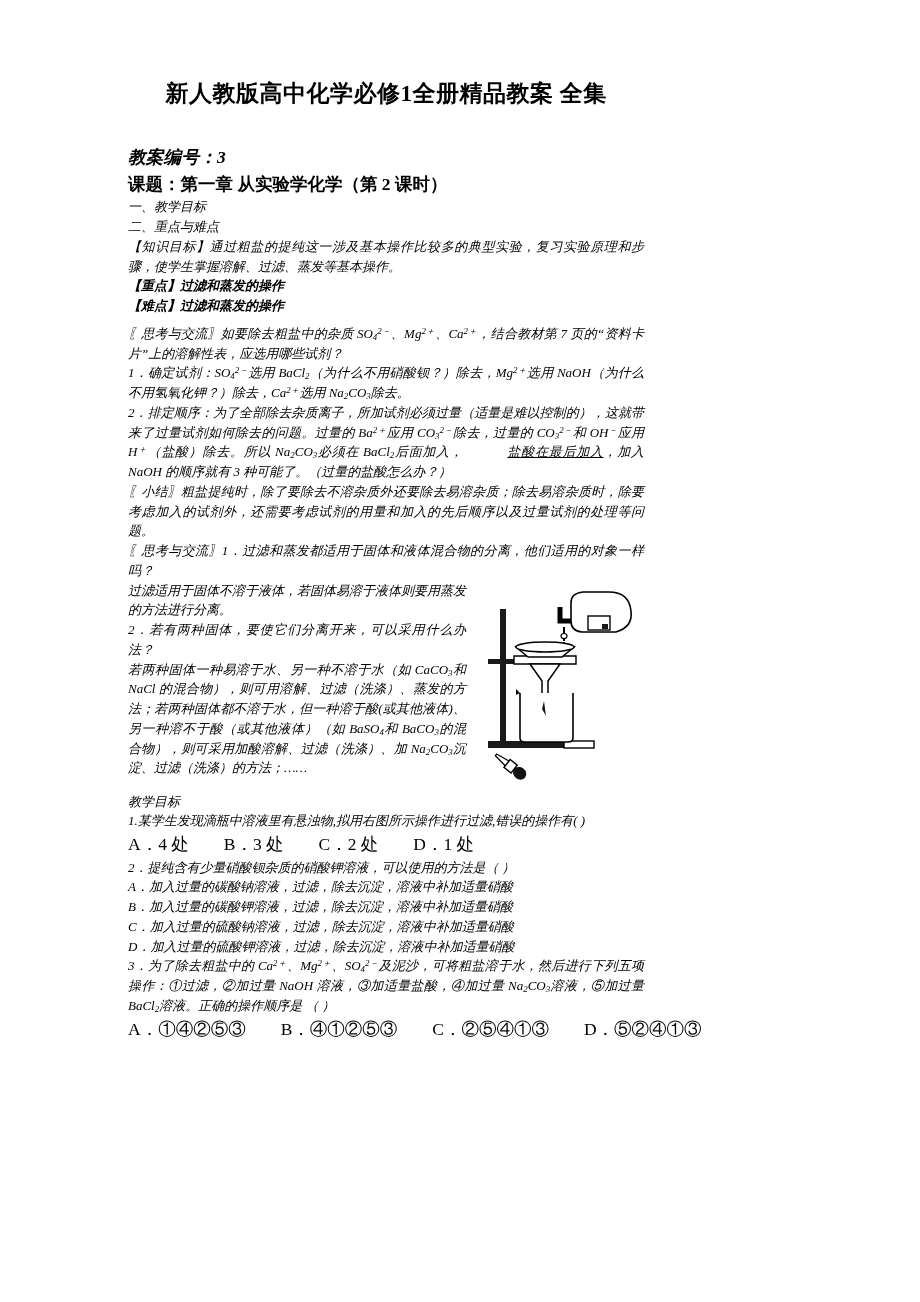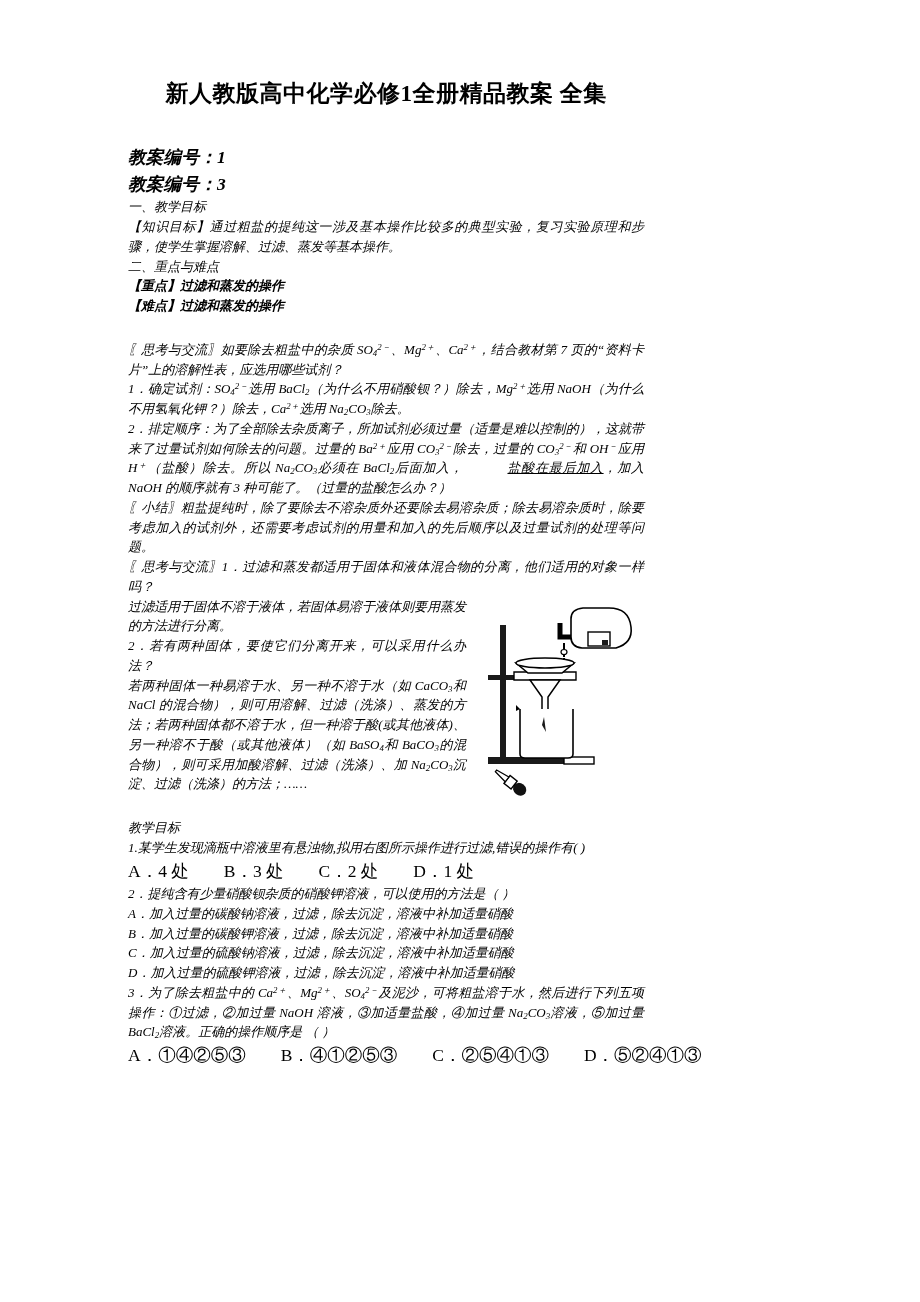--- a/index.html
+++ b/index.html
@@ -42,21 +42,21 @@
     line-height: 1.52;
   }
   .para {
     font-size: 13px;
     line-height: 1.52;
     text-align: justify;
     margin: 0;
     font-style: italic;
   }
   .para.bold { font-weight: bold; }
-  .gap-block { margin-top: 24px; }
+  .gap-block { margin-top: 8px; }
   .u { text-decoration: underline; margin-left: 44px; }
   sub, sup {
     font-size: 68%;
     line-height: 0;
   }
   sub { vertical-align: -0.25em; }
   sup { vertical-align: 0.42em; }
   .wrap-figure {
     float: right;
     width: 168px;
@@ -77,27 +77,27 @@
   }
   .clearfix::after { content: ""; display: block; clear: both; }
 </style>
 </head>
 <body>
 
 <div class="page">
 
   <div class="doc-title">新人教版高中化学必修1全册精品教案  全集</div>
 
-  <div class="meta-line">教案编号：1</div>
   <div class="meta-line">教案编号：3</div>
+  <div class="subject-line">课题：第一章  从实验学化学（第 2 课时）</div>
 
   <div class="para">一、教学目标</div>
+  <div class="para">二、重点与难点</div>
+
   <div class="para">【知识目标】通过粗盐的提纯这一涉及基本操作比较多的典型实验，复习实验原理和步骤，使学生掌握溶解、过滤、蒸发等基本操作。</div>
-
-  <div class="para">二、重点与难点</div>
   <div class="para bold">【重点】过滤和蒸发的操作</div>
   <div class="para bold">【难点】过滤和蒸发的操作</div>
 
   <div class="para gap-block"><span>〖思考与交流〗如要除去粗盐中的杂质 SO</span><sub>4</sub><sup>2－</sup>、Mg<sup>2＋</sup>、Ca<sup>2＋</sup><span>，结合教材第 7 页的“资料卡片”上的溶解性表，应选用哪些试剂？</span></div>
 
   <div class="para"><span>1．确定试剂：</span>SO<sub>4</sub><sup>2－</sup><span>选用 BaCl</span><sub>2</sub><span>（为什么不用硝酸钡？）除去，</span>Mg<sup>2＋</sup><span>选用 NaOH（为什么不用氢氧化钾？）除去，</span>Ca<sup>2＋</sup><span>选用 Na</span><sub>2</sub>CO<sub>3</sub><span>除去。</span></div>
 
   <div class="para"><span>2．排定顺序：</span><span>为了全部除去杂质离子，所加试剂必须过量（适量是难以控制的），这就带来了过量试剂如何除去的问题。过量的 Ba</span><sup>2＋</sup><span>应用 CO</span><sub>3</sub><sup>2－</sup><span>除去，过量的 CO</span><sub>3</sub><sup>2－</sup><span>和 OH</span><sup>－</sup><span>应用 H</span><sup>＋</sup><span>（盐酸）除去。所以 Na</span><sub>2</sub>CO<sub>3</sub><span>必须在 BaCl</span><sub>2</sub><span>后面加入，</span><span class="u">盐酸在最后加入</span><span>，加入 NaOH 的顺序就有 3 种可能了。（过量的盐酸怎么办？）</span></div>
 
   <div class="para">〖小结〗粗盐提纯时，除了要除去不溶杂质外还要除去易溶杂质；除去易溶杂质时，除要考虑加入的试剂外，还需要考虑试剂的用量和加入的先后顺序以及过量试剂的处理等问题。</div>

